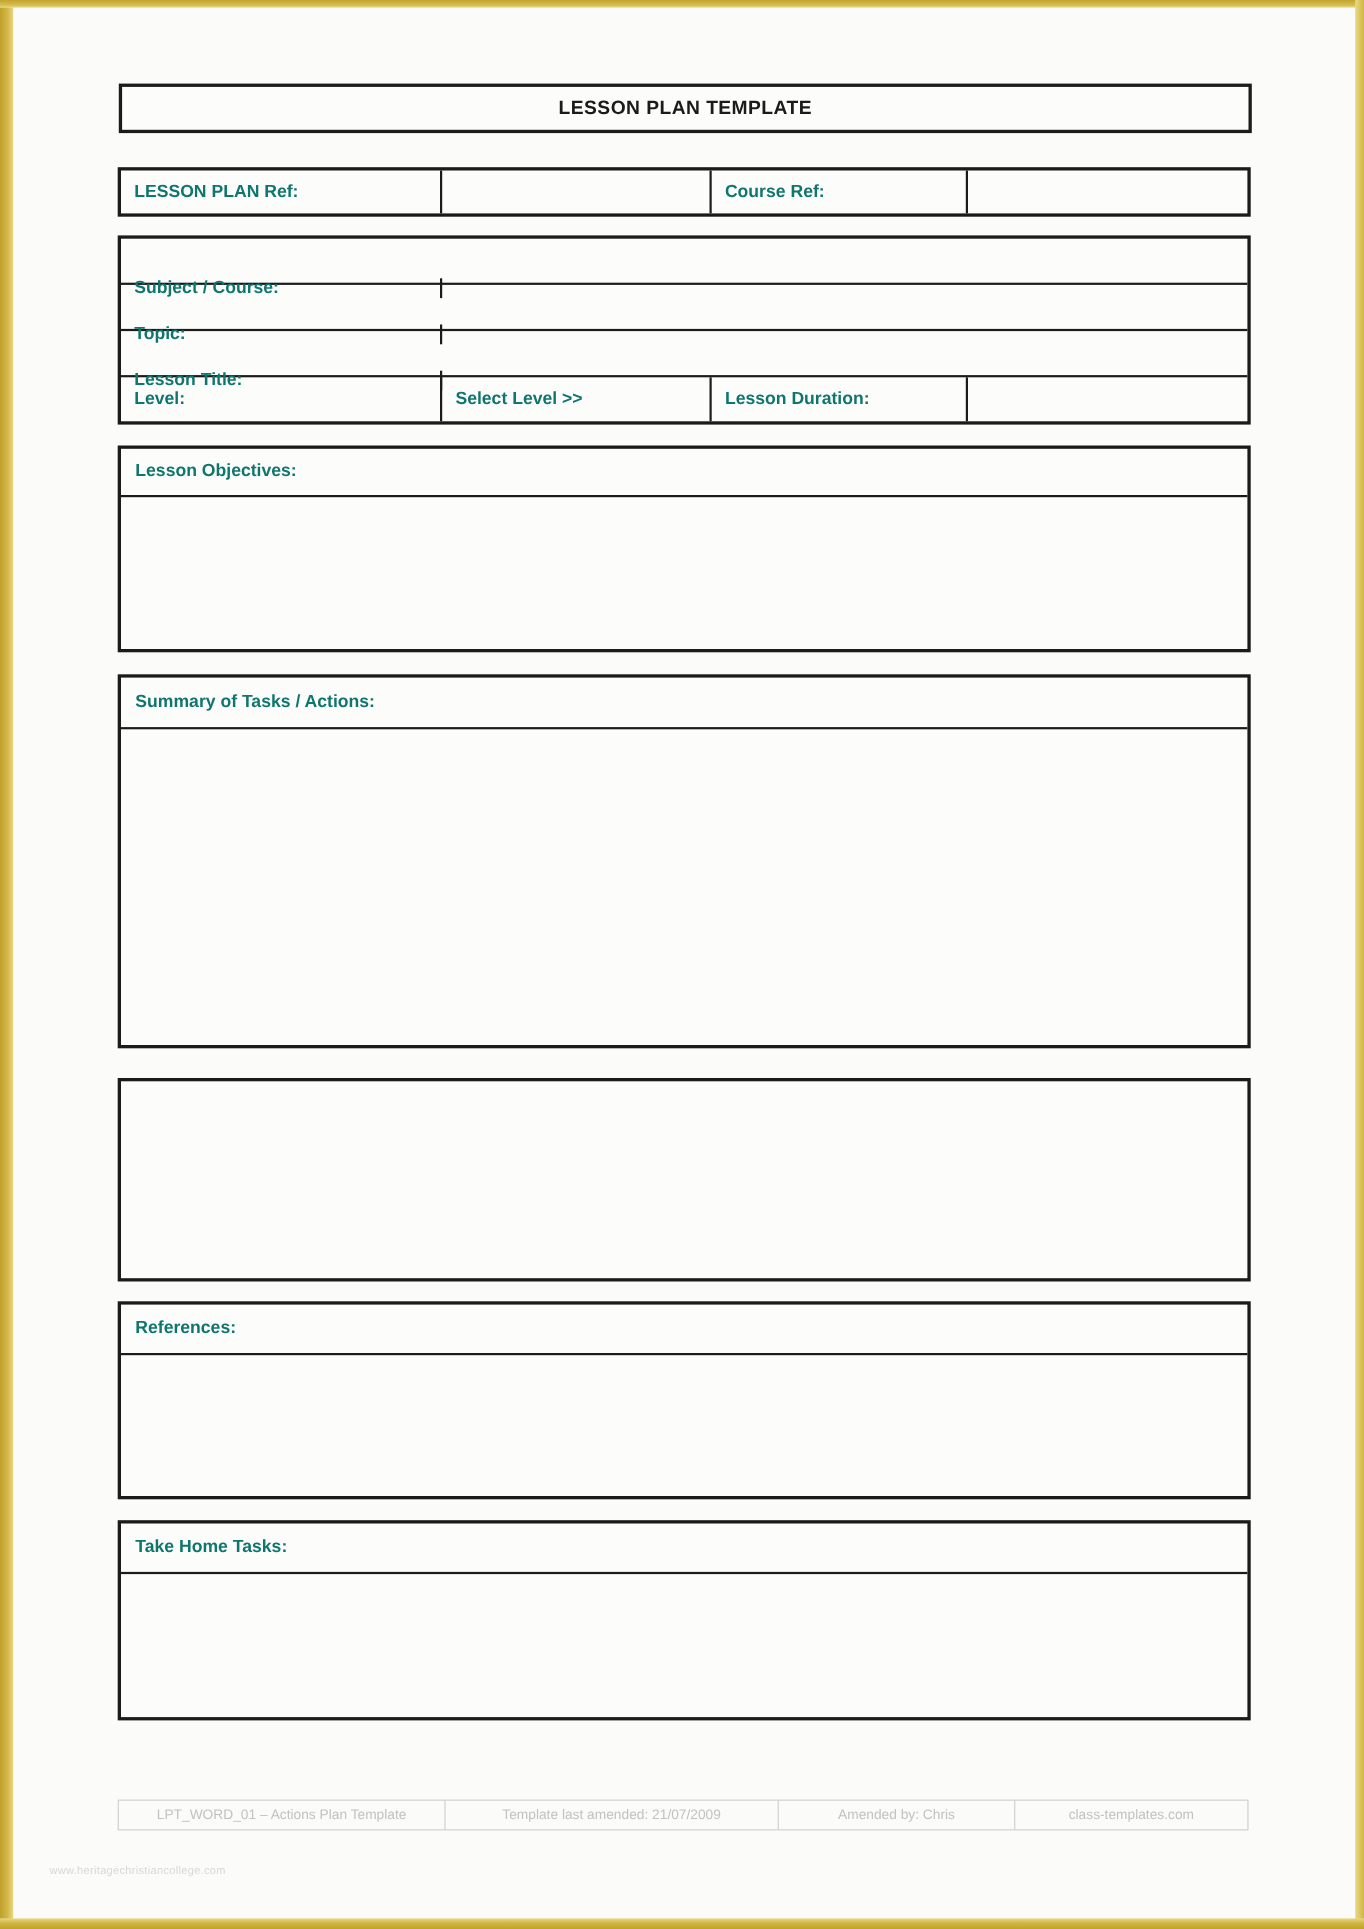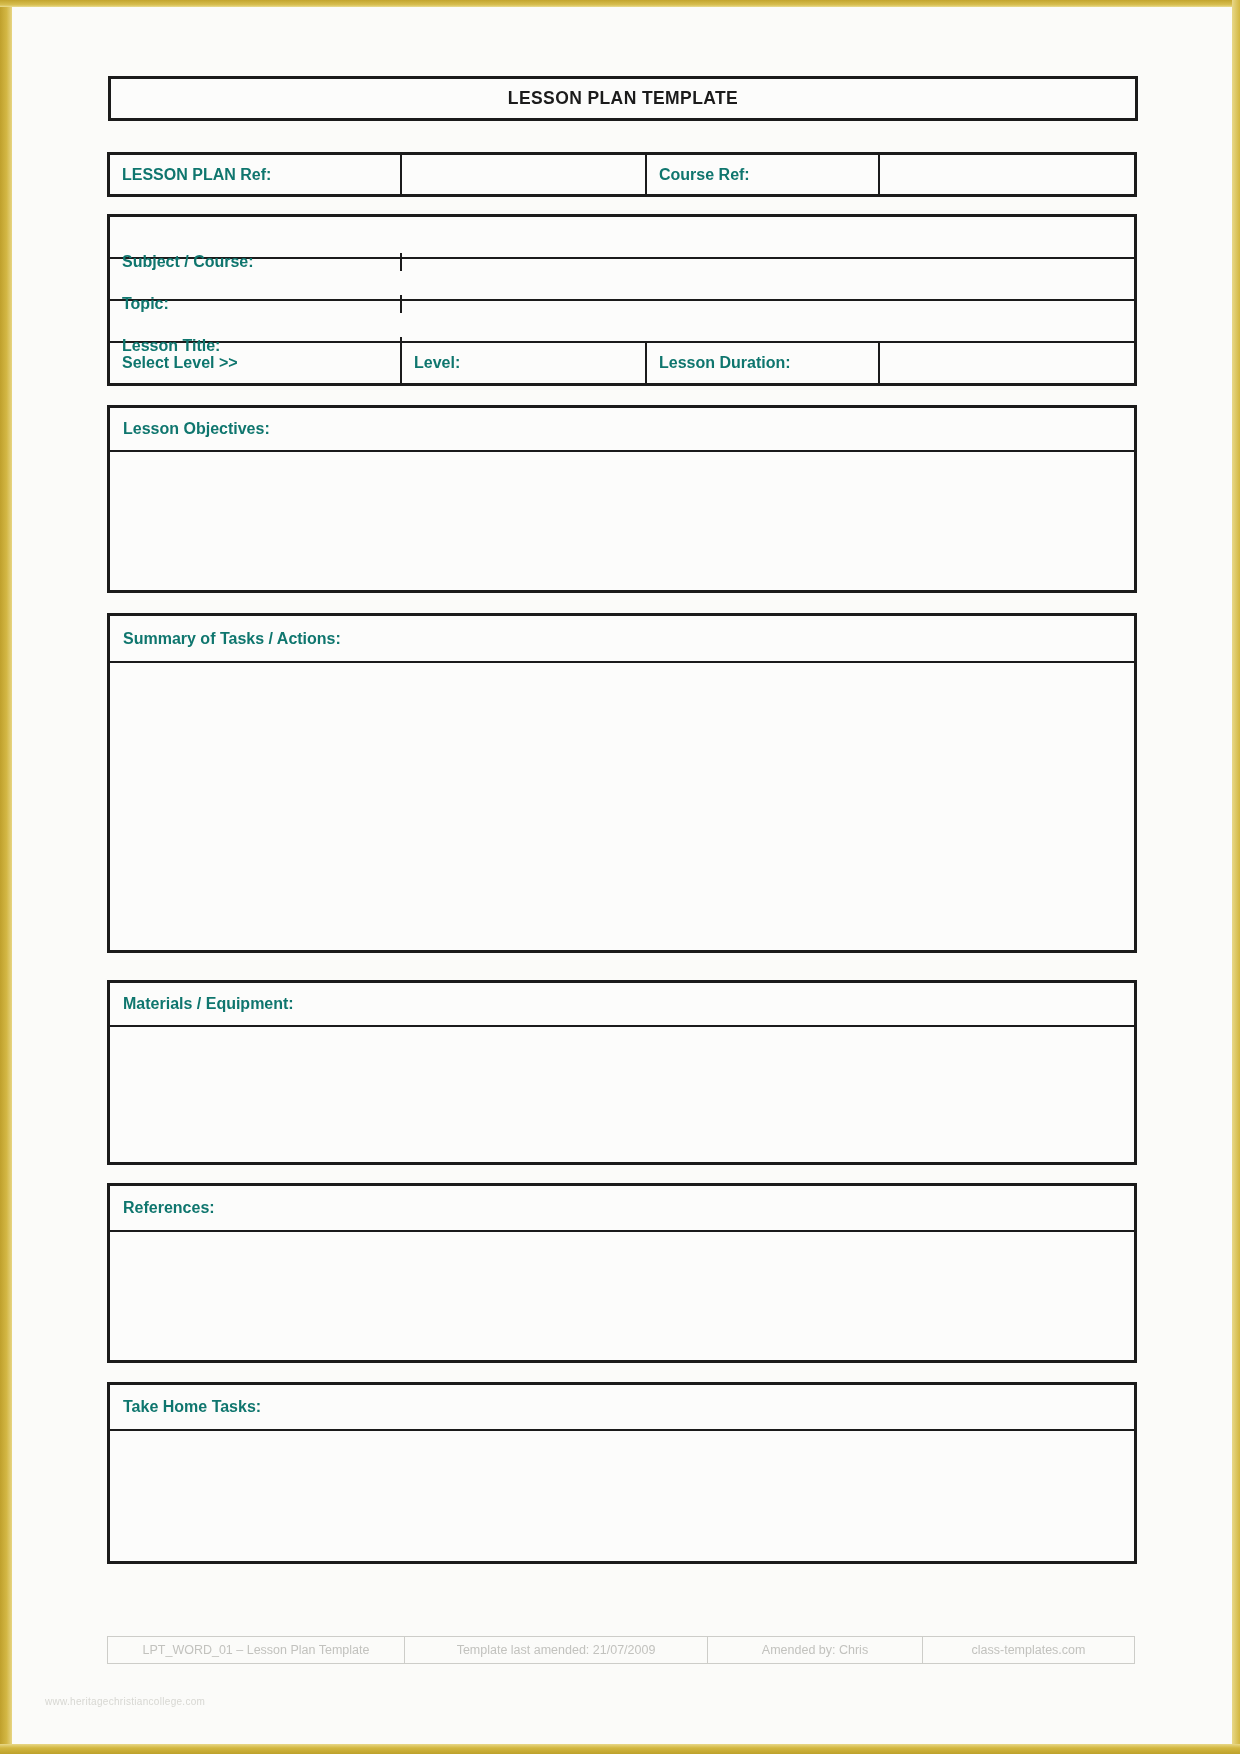--- a/index.html
+++ b/index.html
@@ -123,64 +123,61 @@
     </div>
     <div class="drow">
       <div class="lbl">Topic:</div>
       <div></div>
     </div>
     <div class="drow">
       <div class="lbl">Lesson Title:</div>
       <div></div>
     </div>
     <div class="grid4 level-row">
+      <div class="lbl">Level:</div>
       <div class="lbl">Select Level &gt;&gt;</div>
-      <div class="lbl">Level:</div>
       <div class="lbl">Lesson Duration:</div>
       <div></div>
     </div>
   </div>
 
   <div class="box sec-objectives">
     <div class="section-header">
       <span class="lbl">Lesson Objectives:</span>
     </div>
     <div class="section-body" style="height:138px;"></div>
   </div>
 
   <div class="box sec-summary">
     <div class="section-header">
       <span class="lbl">Summary of Tasks / Actions:</span>
     </div>
     <div class="section-body" style="height:287px;"></div>
   </div>
 
   <div class="box sec-materials">
-    <div class="section-header">
-      <span class="lbl">Materials / Equipment:</span>
-    </div>
     <div class="section-body" style="height:135px;"></div>
   </div>
 
   <div class="box sec-references">
     <div class="section-header">
       <span class="lbl">References:</span>
     </div>
     <div class="section-body" style="height:128px;"></div>
   </div>
 
   <div class="box sec-takehome">
     <div class="section-header">
       <span class="lbl">Take Home Tasks:</span>
     </div>
     <div class="section-body" style="height:130px;"></div>
   </div>
 
   <div class="footer">
-    <div>LPT_WORD_01 – Lesson Plan Template</div>
+    <div>LPT_WORD_01 – Actions Plan Template</div>
     <div>Template last amended: 21/07/2009</div>
     <div>Amended by: Chris</div>
     <div>class-templates.com</div>
   </div>
 
   <div class="watermark">www.heritagechristiancollege.com</div>
 
 </div>
 
 </body></html>

